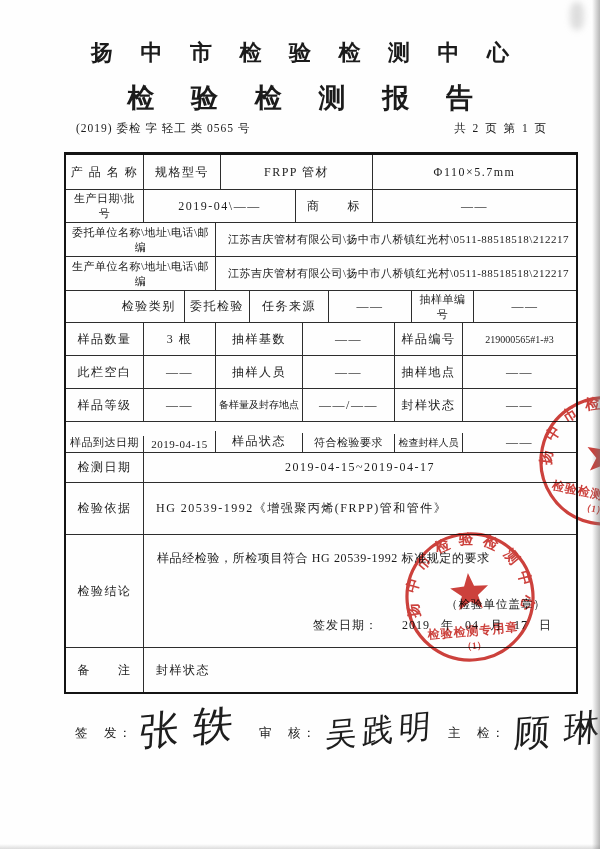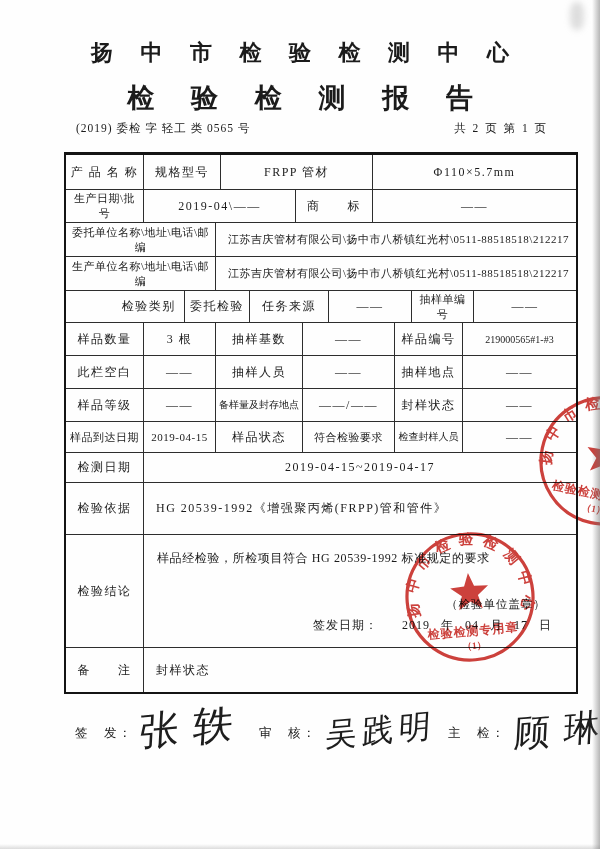--- a/index.html
+++ b/index.html
@@ -132,21 +132,21 @@
 
     <div class="trow" style="height:33px;">
       <div class="cell" style="width:77px;">样品等级</div>
       <div class="cell" style="width:72px;">——</div>
       <div class="cell fs10" style="width:87px;">备样量及封存地点</div>
       <div class="cell" style="width:92px;">——/——</div>
       <div class="cell" style="width:68px;">封样状态</div>
       <div class="cell" style="width:114px;">——</div>
     </div>
 
-    <div class="trow" style="height:31px;">
+    <div class="trow" style="height:31px;align-items:flex-end;">
       <div class="cell fs11" style="width:77px;">样品到达日期</div>
       <div class="cell fs11" style="width:72px;">2019-04-15</div>
       <div class="cell" style="width:87px;">样品状态</div>
       <div class="cell fs11" style="width:92px;">符合检验要求</div>
       <div class="cell fs10" style="width:68px;">检查封样人员</div>
       <div class="cell" style="width:114px;">——</div>
     </div>
 
     <div class="trow" style="height:30px;">
       <div class="cell" style="width:77px;">检测日期</div>

